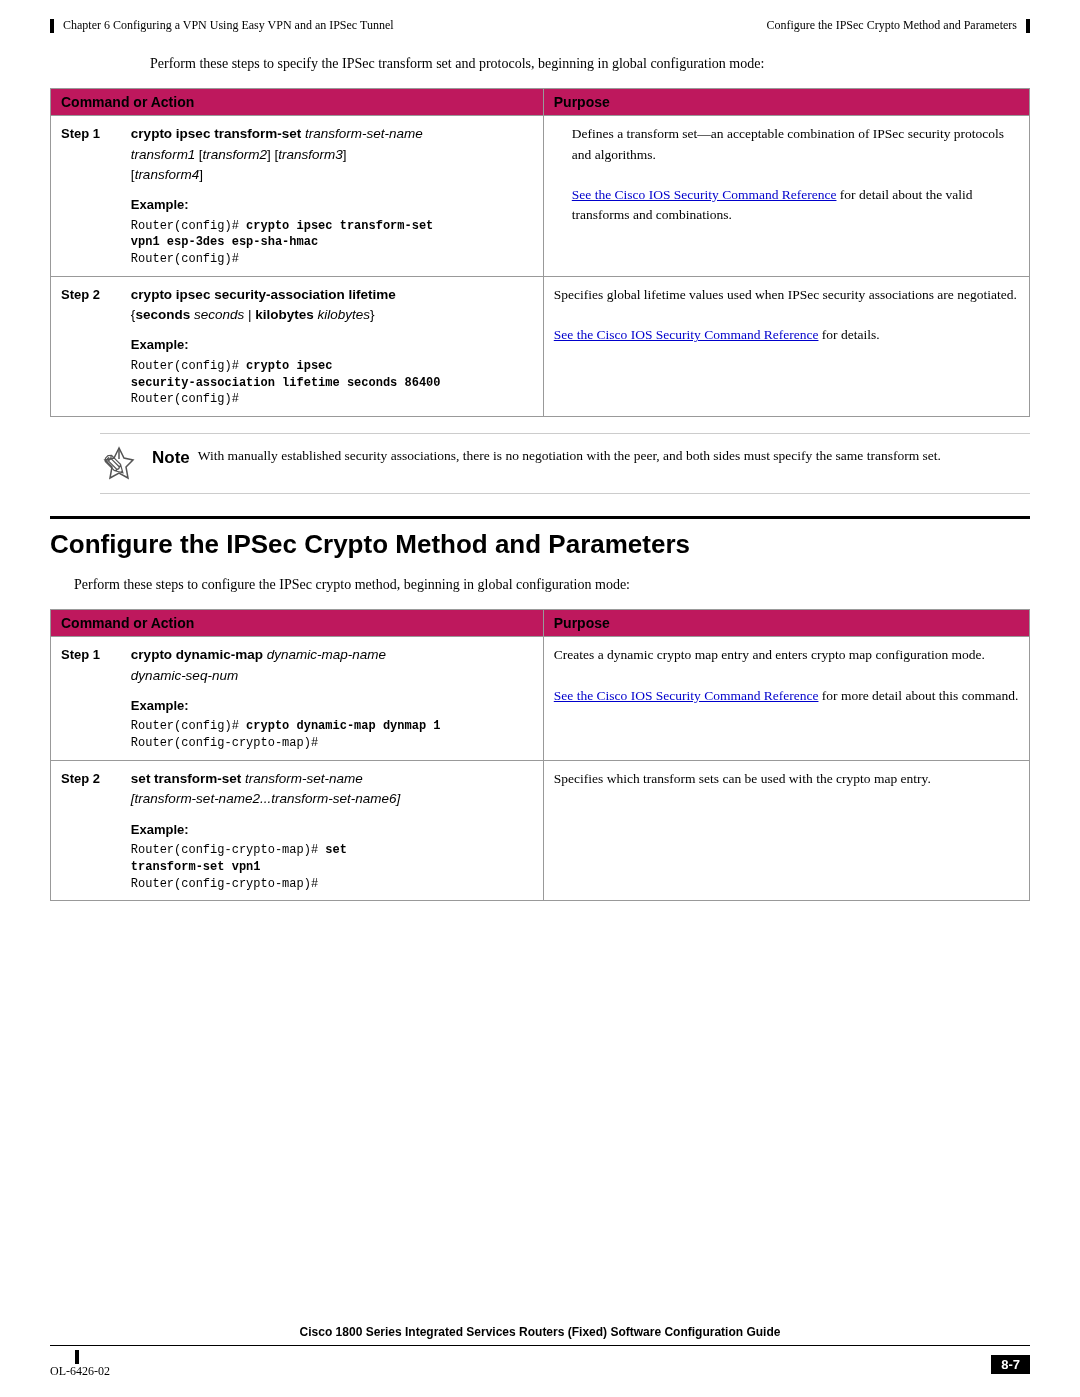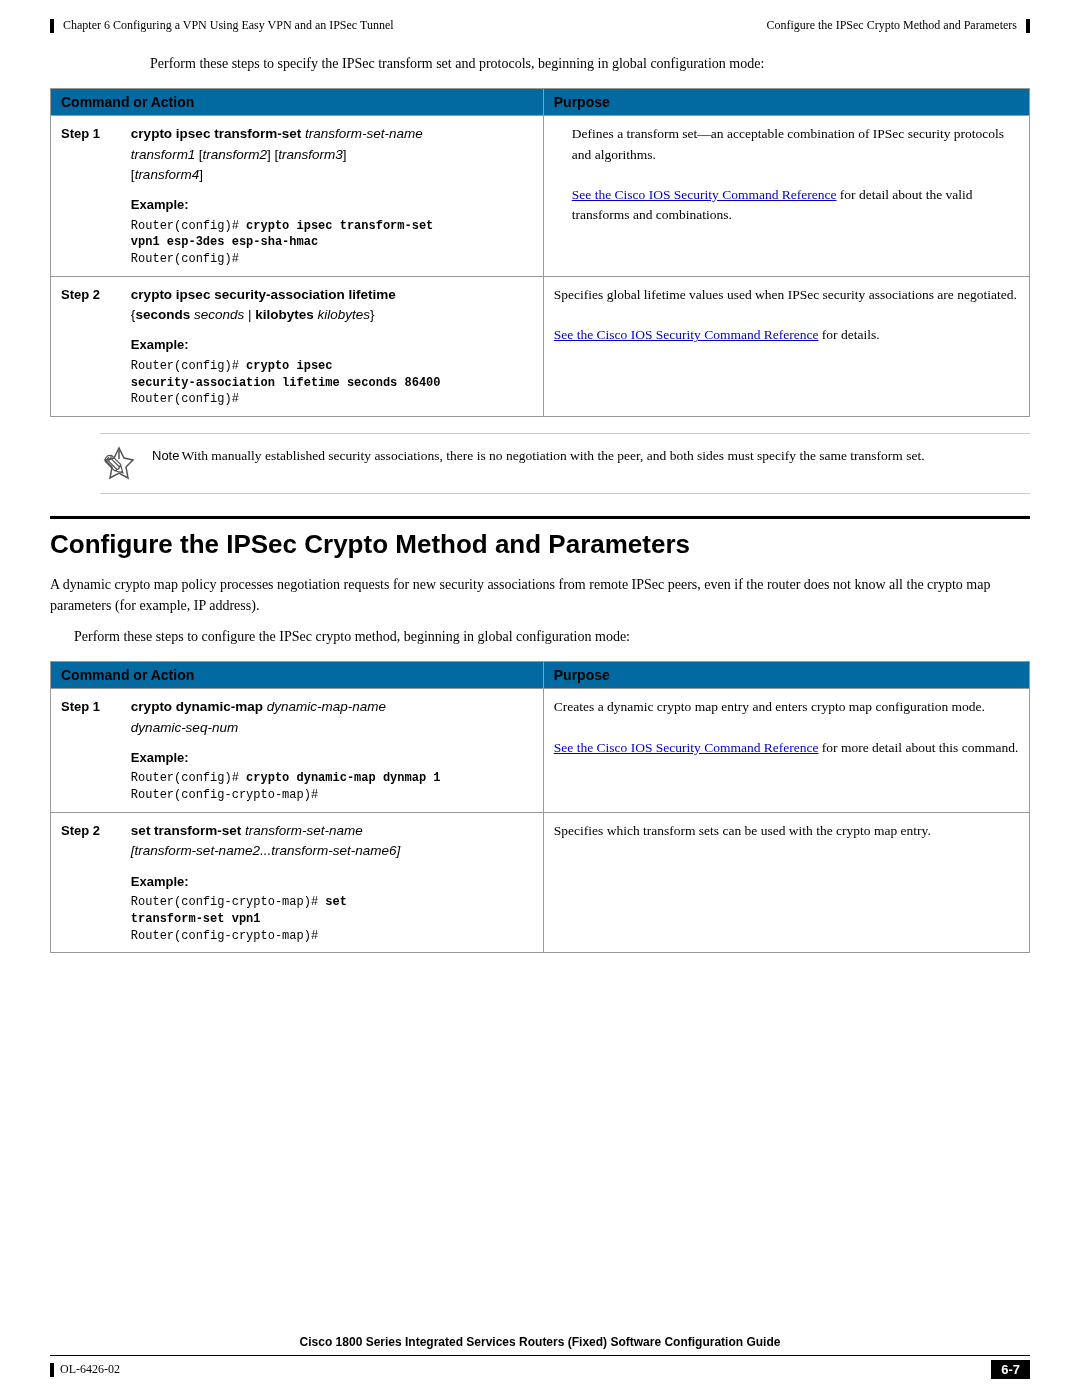--- a/index.html
+++ b/index.html
@@ -78,21 +78,21 @@
       line-height: 1.5;
     }
 
     
     .steps-table {
       width: 100%;
       border-collapse: collapse;
       margin: 10px 0 16px 0;
     }
     .steps-table th {
-      background: #0369a1;
+      background: #be185d;
       border: 1px solid #999;
       padding: 5px 10px;
       font-size: 14px;
       font-weight: bold;
       font-family: Arial, sans-serif;
       text-align: left;
     }
     .steps-table td {
       border: 1px solid #999;
       padding: 8px 10px;
@@ -141,24 +141,24 @@
     
     .note-box {
       display: flex;
       align-items: flex-start;
       margin: 14px 0 14px 50px;
       border-top: 1px solid #ccc;
       border-bottom: 1px solid #ccc;
       padding: 10px 0;
     }
     .note-label {
-      font-weight: normal;
-      font-family: Arial, sans-serif;
-      font-size: 13px;
-      margin-right: 2px;
+      font-weight: bold;
+      font-family: Arial, sans-serif;
+      font-size: 17px;
+      margin-right: 8px;
       white-space: nowrap;
       margin-top: 2px;
     }
     .note-text {
       font-size: 13.5px;
       line-height: 1.5;
     }
 
     
     .section-heading {
@@ -191,20 +191,21 @@
       display: flex;
       justify-content: space-between;
       align-items: center;
       border-top: 1px solid #000;
       padding-top: 4px;
     }
     .footer-left {
       font-size: 12px;
       display: flex;
       align-items: center;
+      flex-direction: column;
     }
     .footer-left .bar {
       display: inline-block;
       width: 4px;
       height: 14px;
       background: #000;
       margin-right: 6px;
       vertical-align: middle;
     }
     .footer-right {
@@ -307,21 +308,20 @@
         <span style="font-size:30px;color:#555;display:block;margin-top:-38px;margin-left:2px;">✎</span>
       </div>
       <div style="display:flex;align-items:flex-start;margin-top:2px;">
         <span class="note-label">Note</span>
         <span class="note-text">With manually established security associations, there is no negotiation with the peer, and both sides must specify the same transform set.</span>
       </div>
     </div>
 
     <h2 class="section-heading">Configure the IPSec Crypto Method and Parameters</h2>
 
-    <p style="margin-bottom:10px;font-size:14px;line-height:1.5;">A dynamic crypto map policy processes negotiation requests for new security associations from remote IPSec peers, even if the router does not know all the crypto map parameters (for example, IP address).</p>
     <p style="margin-bottom:14px;font-size:14px;line-height:1.5;margin-left:24px;">Perform these steps to configure the IPSec crypto method, beginning in global configuration mode:</p>
 
     <table class="steps-table">
       <thead>
         <tr>
           <th colspan="2" style="width:380px;">Command or Action</th>
           <th style="width:380px;">Purpose</th>
         </tr>
       </thead>
       <tbody>
@@ -369,17 +369,17 @@
 
   </div>
 
   <div class="page-footer">
     <div class="footer-top">Cisco 1800 Series Integrated Services Routers (Fixed) Software Configuration Guide</div>
     <div class="footer-bottom">
       <div class="footer-left">
         <span class="bar"></span>
         <span>OL-6426-02</span>
       </div>
-      <div class="footer-right">6-7</div>
+      <div class="footer-right">8-7</div>
     </div>
   </div>
 
 </div>
 
 </body></html>

